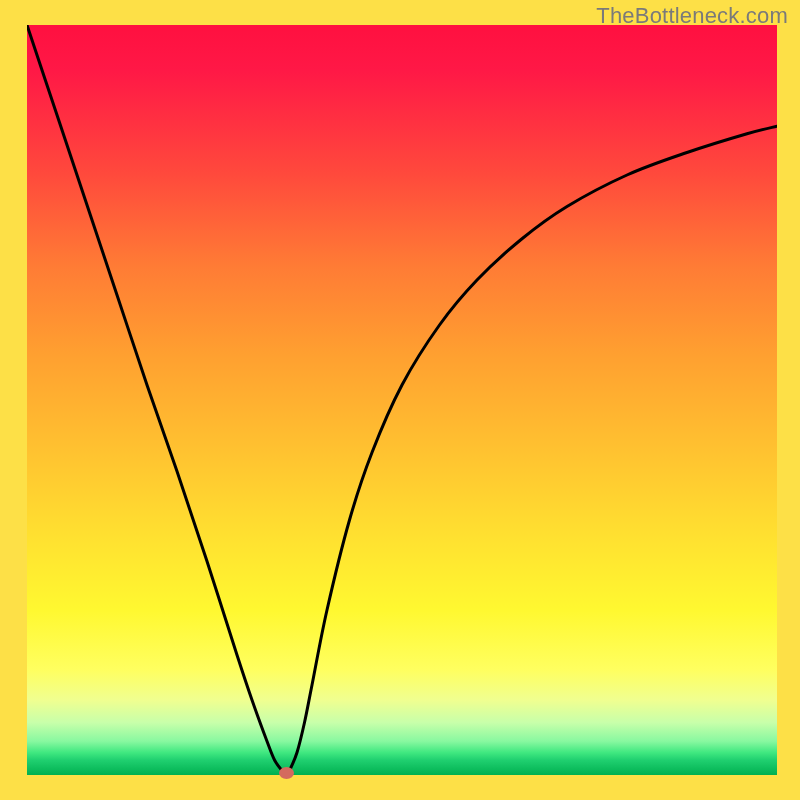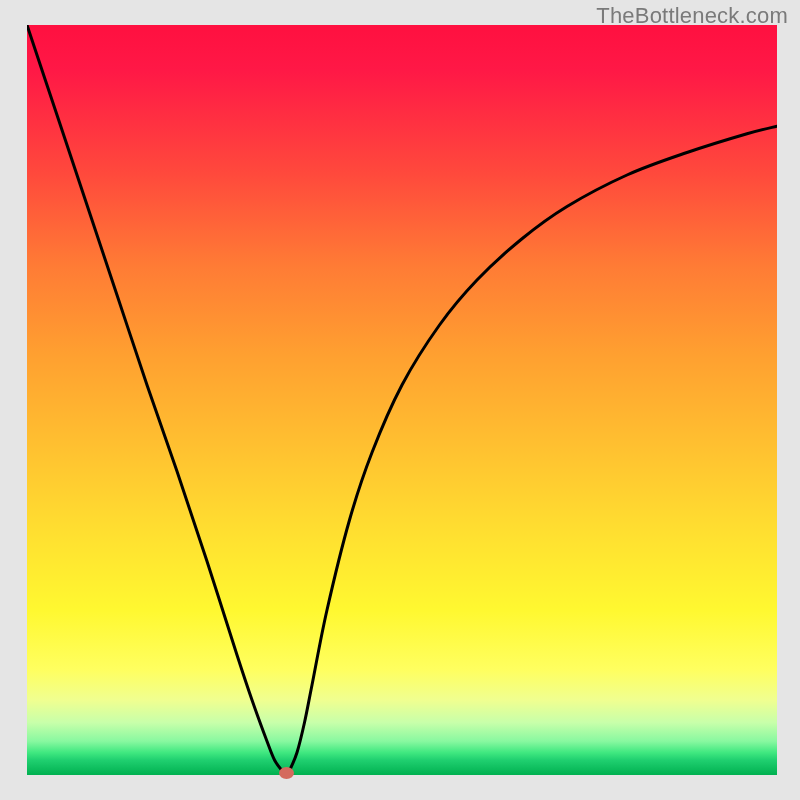--- a/index.html
+++ b/index.html
@@ -9,21 +9,21 @@
     height: 800px;
     background: #000;
     overflow: hidden;
   }
   .frame {
     position: absolute;
     left: 0;
     top: 0;
     width: 800px;
     height: 800px;
-    background: #e5e5e5;
+    background: #fde047;
   }
   .plot-area {
     position: absolute;
     left: 27px;
     top: 25px;
     width: 750px;
     height: 750px;
     background: linear-gradient(to bottom,
       #ff1040 0%,
       #ff1846 6%,

